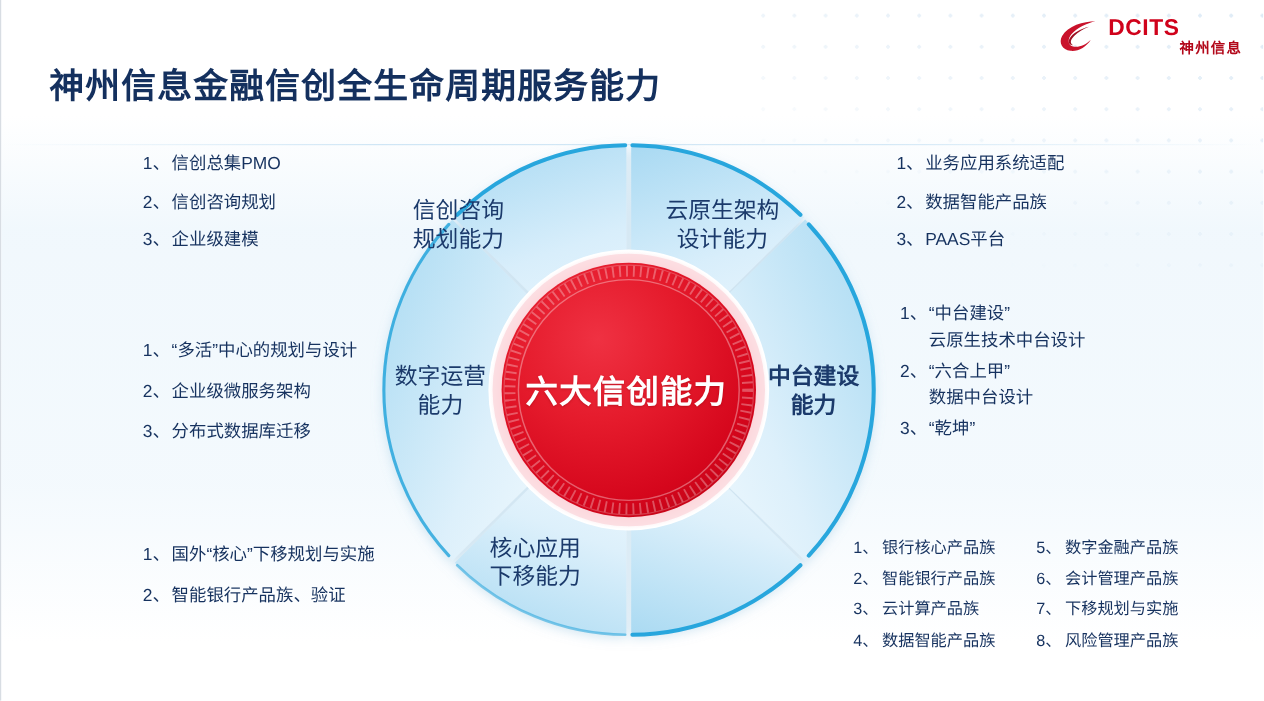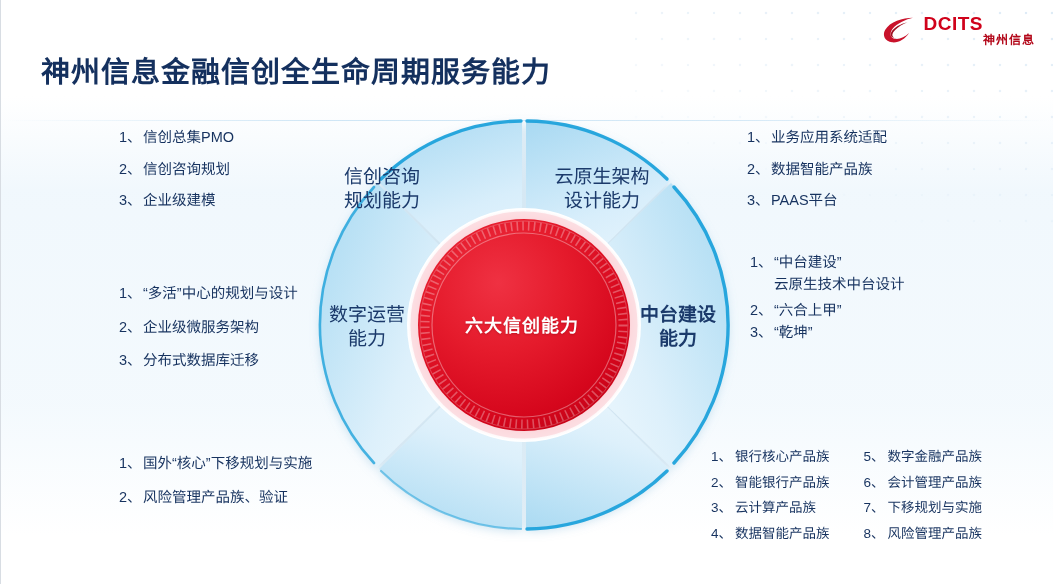--- a/index.html
+++ b/index.html
@@ -70,21 +70,21 @@
     line-height:1.28;
     color:#1b3a6b;
     font-weight:500;
     white-space:nowrap;
     pointer-events:none;
   }
   .center-label{
     position:absolute;
     left:521px;top:324px;
     transform:translate(-50%,-50%);
-    font-size:18px;font-weight:bold;color:#ffffff;
+    font-size:27px;font-weight:bold;color:#ffffff;
     letter-spacing:1px;white-space:nowrap;
     text-shadow:0 1px 2px rgba(120,0,10,.35);
     pointer-events:none;
   }
 
   
   .block{position:absolute;color:#16325f;font-size:14.5px;line-height:1.0;}
   .row{display:flex;align-items:baseline;white-space:nowrap;}
   .num{display:inline-block;min-width:24px;}
   .sub{padding-left:24px;white-space:nowrap;}
@@ -210,20 +210,24 @@
     <div>信创咨询</div>
     <div>规划能力</div>
   </div>
 
   <div class="seg-label" style="left:677px;top:303px;transform:translateX(-50%);font-weight:bold;">
     <div>中台建设</div>
     <div>能力</div>
   </div>
 
 
+  <div class="seg-label" style="left:445px;top:446px;transform:translateX(-50%);">
+    <div>核心应用</div>
+    <div>下移能力</div>
+  </div>
 
   <div class="seg-label" style="left:366px;top:303px;transform:translateX(-50%);">
     <div>数字运营</div>
     <div>能力</div>
   </div>
 
   <div class="center-label">六大信创能力</div>
 
   <div class="block b-tl">
     <div class="row">
@@ -255,21 +259,21 @@
     </div>
   </div>
 
   <div class="block b-bl">
     <div class="row">
       <span class="num">1、</span>
       <span>国外“核心”下移规划与实施</span>
     </div>
     <div class="row">
       <span class="num">2、</span>
-      <span>风险管理产品族、验证</span>
+      <span>智能银行产品族、验证</span>
     </div>
   </div>
 
   <div class="block b-tr">
     <div class="row">
       <span class="num">1、</span>
       <span>业务应用系统适配</span>
     </div>
     <div class="row">
       <span class="num">2、</span>
@@ -285,20 +289,21 @@
     <div class="row">
       <span class="num">1、</span>
       <span>“中台建设”</span>
     </div>
     <div class="sub">云原生技术中台设计</div>
 
     <div class="row">
       <span class="num">2、</span>
       <span>“六合上甲”</span>
     </div>
+    <div class="sub">数据中台设计</div>
 
     <div class="row">
       <span class="num">3、</span>
       <span>“乾坤”</span>
     </div>
   </div>
 
   <div class="block b-br">
     <div class="col">
       <div class="row">

